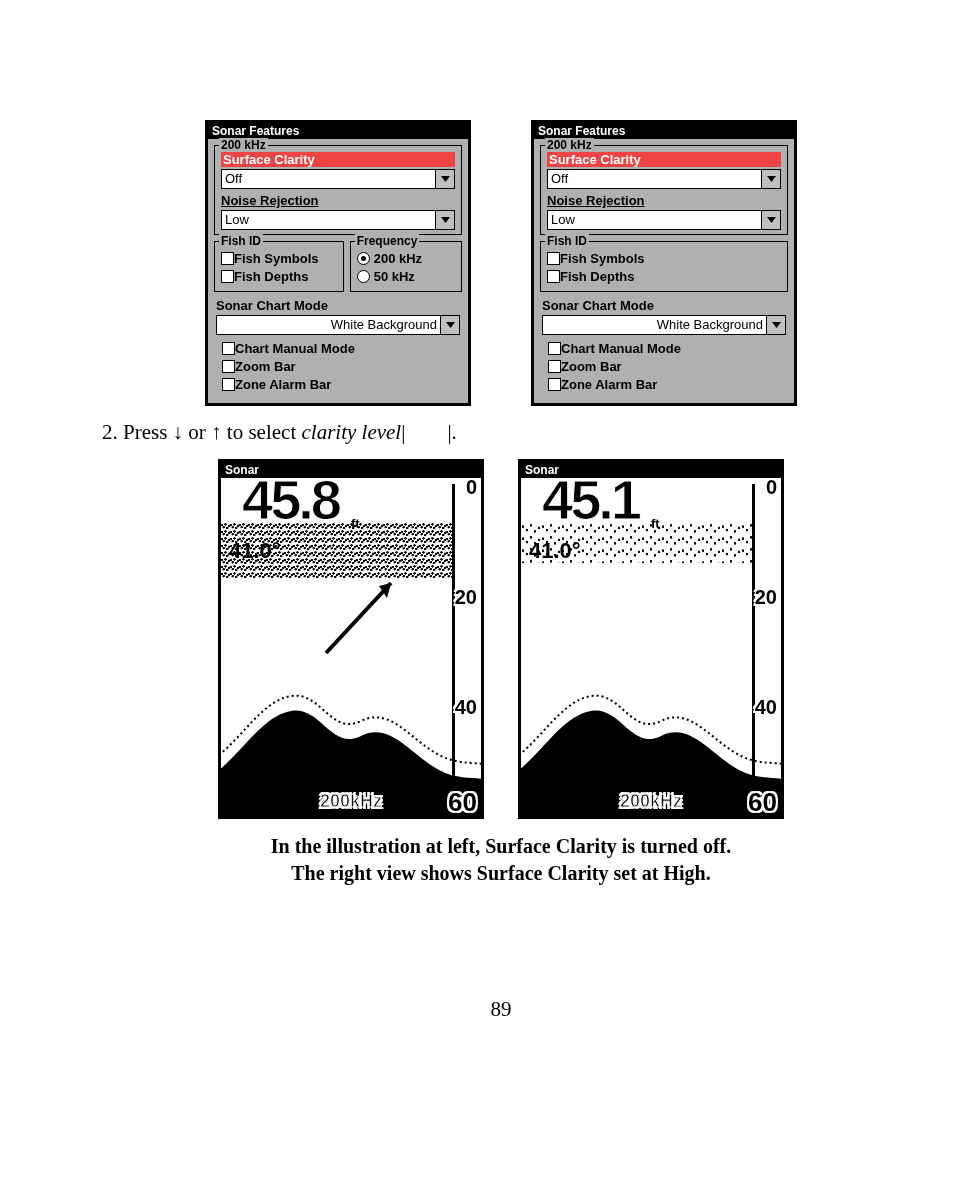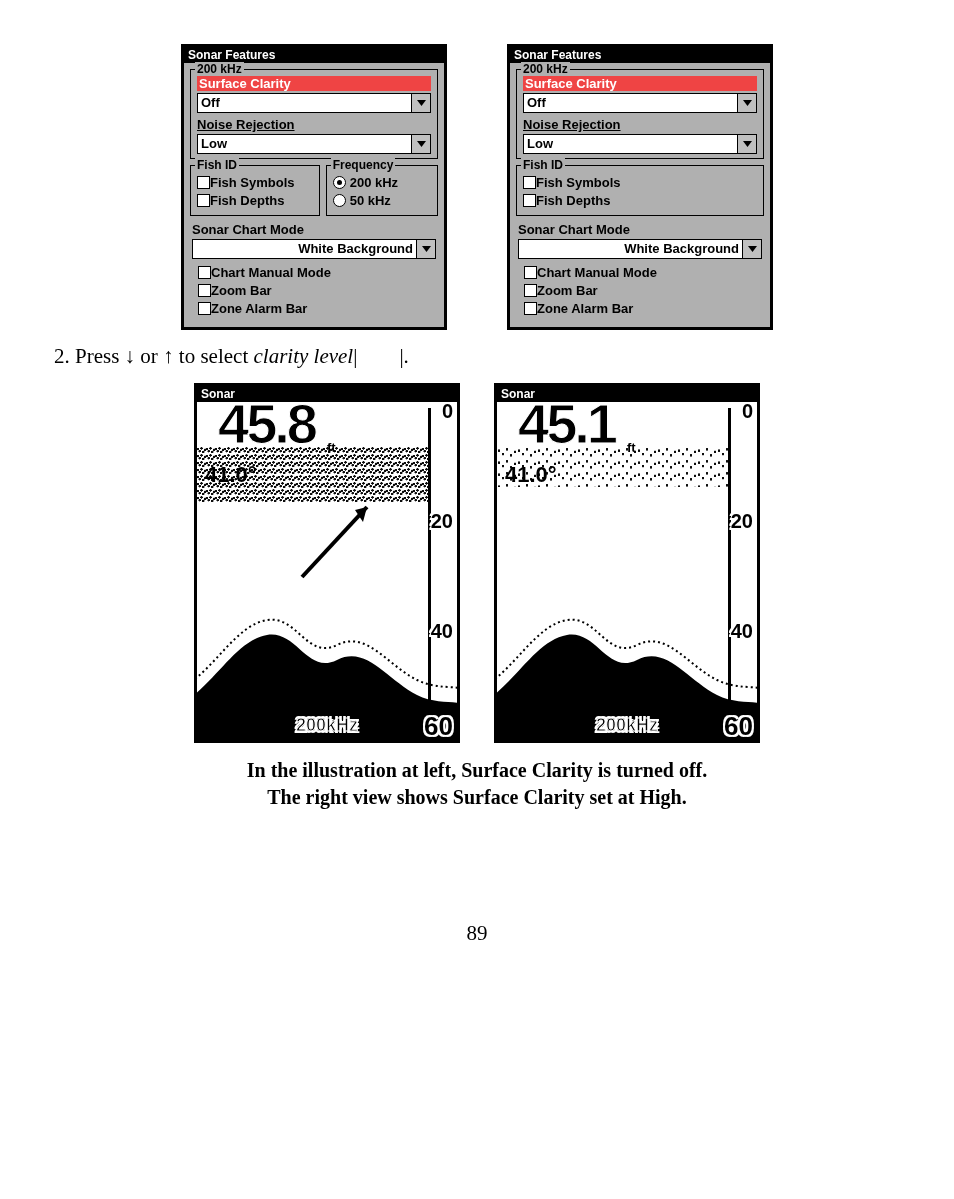--- a/index.html
+++ b/index.html
@@ -4,21 +4,22 @@
 <style>
   body {
     margin: 0;
     padding: 0;
     background: #fff;
     font-family: Georgia, 'Times New Roman', serif;
     color: #000;
     width: 954px;
   }
   .page {
-    padding: 44px 50px 40px 50px;
+    padding: 120px 50px 40px 50px;
+    margin-left: 48px;
   }
   .menu-row {
     display: flex;
     justify-content: center;
     gap: 60px;
     margin-bottom: 14px;
   }
   .panel {
     border: 3px solid #000;
     width: 260px;
@@ -69,21 +70,21 @@
   .dropdown {
     display: flex;
     border: 1px solid #000;
     background: #fff;
     height: 18px;
     align-items: stretch;
   }
   .dropdown-val {
     flex: 1;
     padding: 0 3px;
-    font-weight: bold;
+    font-weight: normal;
     font-size: 13px;
     line-height: 18px;
   }
   .dropdown-btn {
     width: 18px;
     background: #c0c0c0;
     border-left: 1px solid #000;
     display: flex;
     align-items: center;
     justify-content: center;

